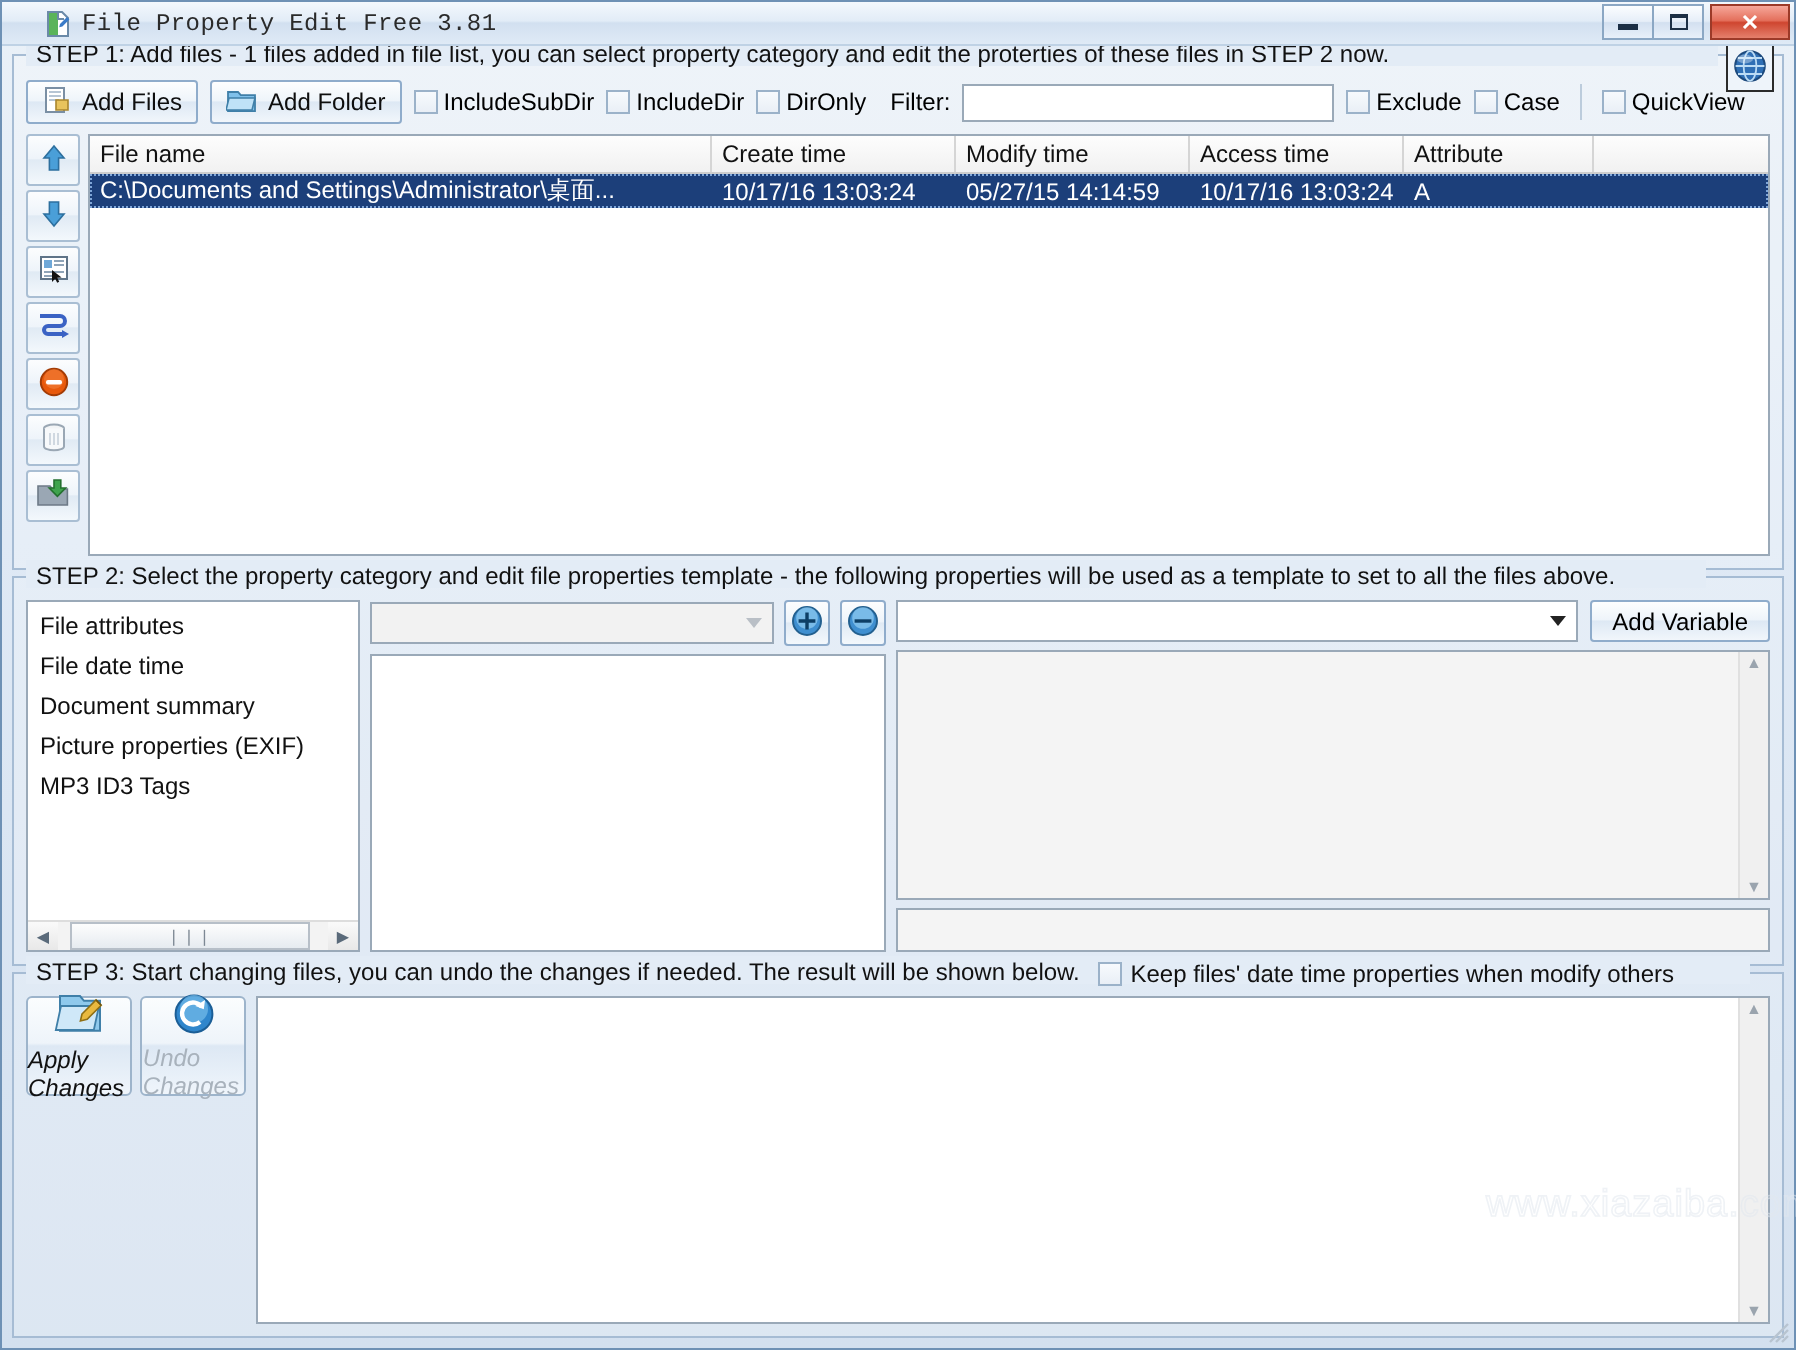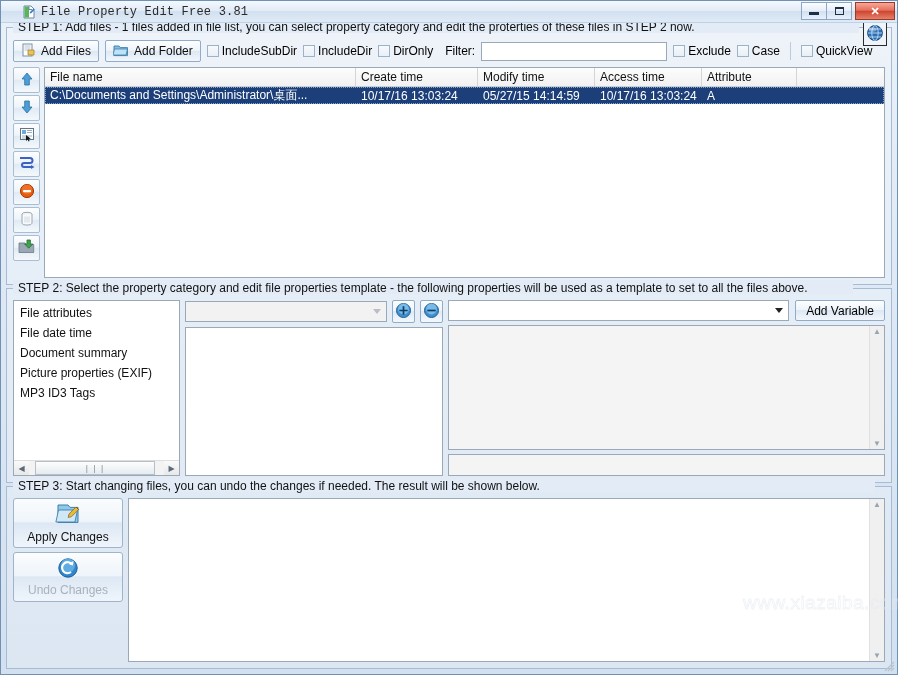--- a/index.html
+++ b/index.html
@@ -215,21 +215,21 @@
   .panel-scroll .ps-body { flex:1 1 auto; }
   .vscroll { width:15px; flex:0 0 15px; background:#f0f0f0;
     border-left:1px solid #e0e0e0; display:flex; flex-direction:column;
     justify-content:space-between; align-items:center; padding:1px 0;}
   .vs-arrow { font-size:8px; color:#9aa4ae; }
   .small-panel { height:22px; border:1px solid #9aa9b8; background:#f4f4f4;}
 
   
   #step3 { flex:1 1 auto; padding-top:11px; display:flex; flex-direction:column; min-height:0;}
   .s3-body { display:flex; gap:5px; flex:1 1 auto; min-height:0;}
-  .s3-left { width:110px; flex:0 0 110px; display:flex; flex-direction:column; gap:4px;}
+  .s3-left { width:110px; flex:0 0 110px; display:flex; flex-direction:row; gap:4px;font-style:italic;}
   .big-btn {
     height:50px; border:1px solid #9db4cb; border-radius:3px;
     background: linear-gradient(to bottom,#fbfdfe 0%, #eef4fa 47%, #dde8f4 50%, #eff5fb 100%);
     display:flex; flex-direction:column; align-items:center; justify-content:center;
     gap:1px; font-size:12px; color:#111;
   }
   .big-btn.disabled { color:#a8b2bc; }
   .s3-out {
     flex:1 1 auto; border:1px solid #9aa9b8; background:#fff;
     display:flex; min-width:0;
@@ -514,20 +514,24 @@
           </div>
           <div class="small-panel"></div>
         </div>
       </div>
     </div>
 
     <div class="group" id="step3">
       <div class="legend-bg" style="width:862px;"></div>
       <div class="legend">
         <span>STEP 3: Start changing files, you can undo the changes if needed. The result will be shown below.</span>
+        <span class="keep-chk" style="display:inline-flex; margin-left:6px; vertical-align:middle;">
+          <span class="chkbox"></span>
+          <span>Keep files' date time properties when modify others</span>
+        </span>
       </div>
 
       <div class="s3-body">
         <div class="s3-left">
           <div class="big-btn">
             <span>
               <svg width="26" height="24" viewBox="0 0 26 24">
                 <path d="M3 3 h10 l2 2.4 h8 v15 h-20 z" fill="#8fc9ec" stroke="#3f7fa8" stroke-width="1"></path>
                 <path d="M3.5 8 h19 l-2.6 12 h-19 z" fill="#cfe8f8" stroke="#3f7fa8" stroke-width="0.9"></path>
                 <path d="M14 12 l7 -7 2.6 2.6 -7 7 -3.4 .9z" fill="#e8b93f" stroke="#8f6f14" stroke-width="0.8"></path>

